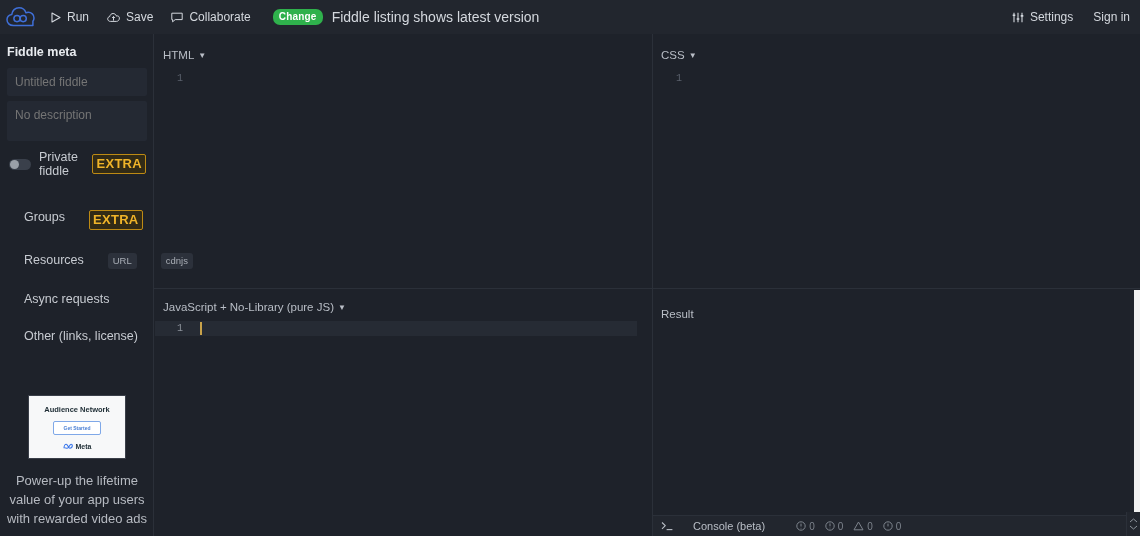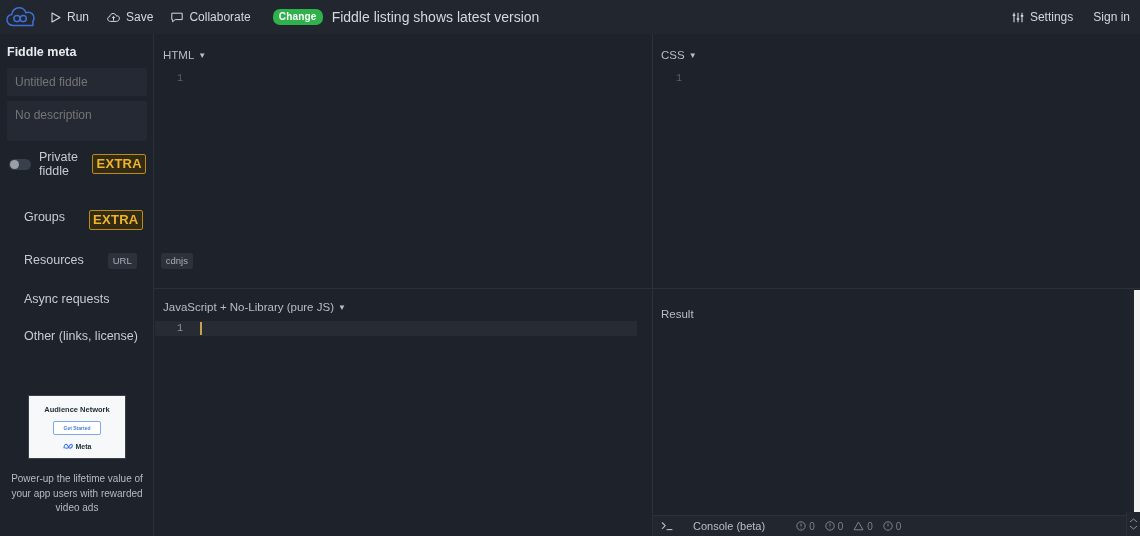--- a/index.html
+++ b/index.html
@@ -81,21 +81,21 @@
     background: #f7f8f9; border: 1px solid #3a3f49;
     display: flex; flex-direction: column; align-items: center; justify-content: center;
     padding: 6px 4px;
   }
   .ad-title { font-size: 7.5px; color: #1c2b33; font-weight: bold; }
   .ad-btn {
     margin-top: 7px; font-size: 5px; font-weight: bold; color: #4a7fd4;
     border: 1px solid #7fa8e8; border-radius: 2px; padding: 3px 10px; background: #fff;
   }
   .ad-brand { margin-top: 8px; font-size: 7px; color: #1c2b33; font-weight: bold; display:flex; align-items:center; gap:2px; }
-  .ad-caption { font-size: 10px; color: #b6bac1; line-height: 1.45; margin-top: 13px; padding: 0 5px; }
+  .ad-caption { font-size: 13px; color: #b6bac1; line-height: 1.45; margin-top: 13px; padding: 0 5px; }
 
   
   .panel-head {
     position: absolute; height: 22px; display: flex; align-items: center;
     font-size: 11.5px; color: #b9bec6; padding-left: 8px;
   }
   .caret { font-size: 8px; margin-left: 4px; color: #b9bec6; }
   .vline { position: absolute; width: 1px; background: #2b3039; }
   .hline { position: absolute; height: 1px; background: #2b3039; }
 

